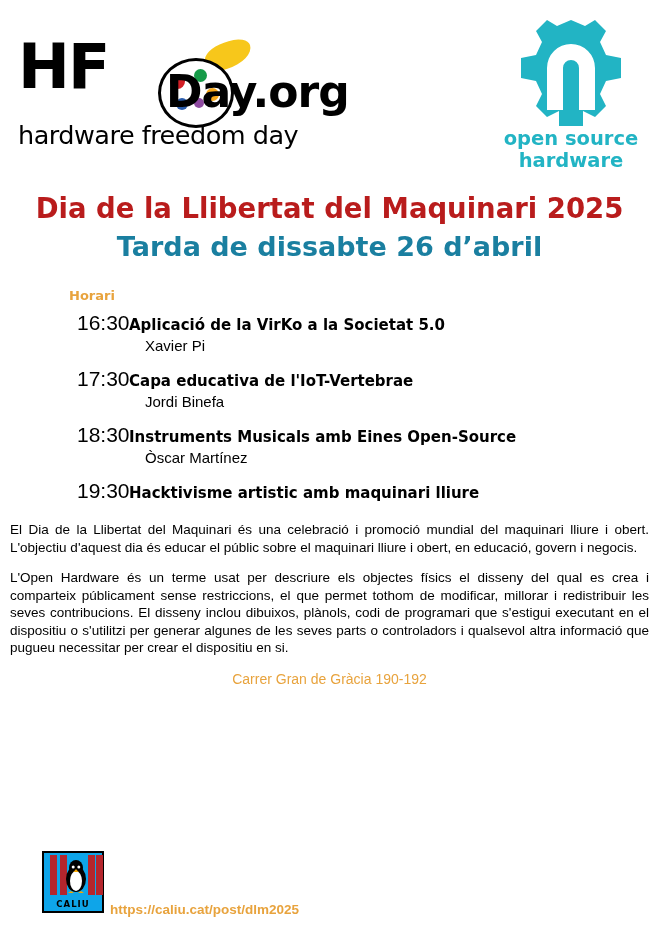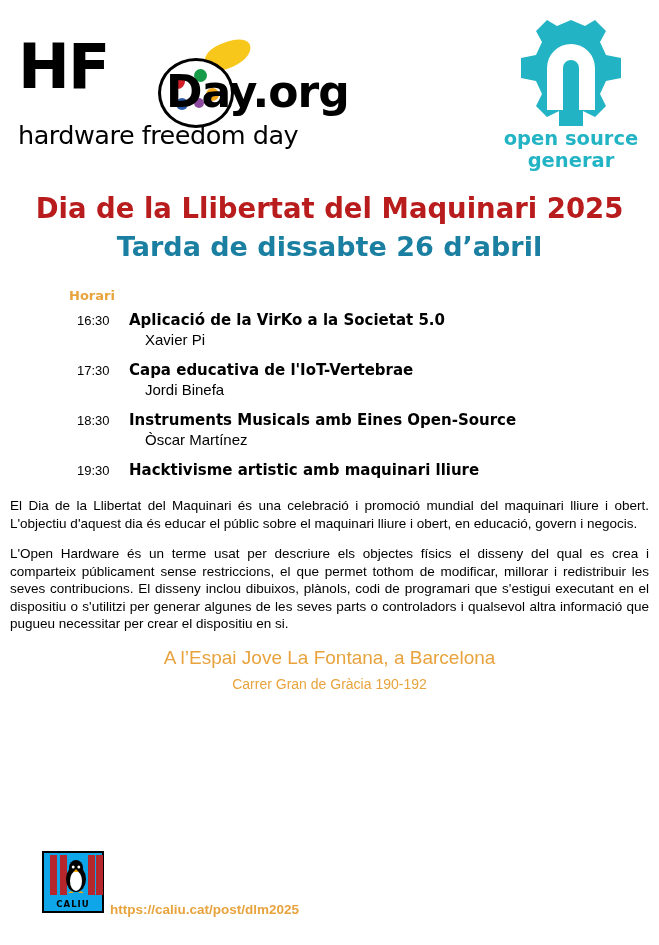--- a/index.html
+++ b/index.html
@@ -146,21 +146,21 @@
   .talk {
     margin-bottom: 13px;
     padding-left: 8px;
   }
   .talk-line {
     display: flex;
     align-items: baseline;
   }
   .talk-time {
     font-family: "Liberation Sans", sans-serif;
-    font-size: 13px;
+    font-size: 21px;
     color: #000000;
     width: 52px;
     flex: none;
   }
   .talk-title {
     font-family: "DejaVu Sans", sans-serif;
     font-weight: bold;
     font-size: 15px;
     color: #000000;
   }
@@ -276,21 +276,21 @@
   <div class="osh-logo">
     <div class="osh-gear">
       <svg viewBox="0 0 120 108" width="120" height="108" aria-hidden="true">
         <path fill="#22b4c4" d="M60 2
           L74 8 L84 2 L95 13 L89 24 L95 37 L110 40 L110 60 L95 63 L89 76 L95 88 L84 99 L72 93 L72 108 L48 108 L48 93 L36 99 L25 88 L31 76 L25 63 L10 60 L10 40 L25 37 L31 24 L25 13 L36 2 L46 8 Z"></path>
         <path fill="#ffffff" d="M60 26 a24 24 0 0 0 -24 24 v42 h16 v-42 a8 8 0 0 1 16 0 v42 h16 v-42 a24 24 0 0 0 -24 -24 z"></path>
       </svg>
     </div>
     <div class="osh-name">
       <div>open source</div>
-      <div>generar</div>
+      <div>hardware</div>
     </div>
   </div>
 
 </div>
 
 <div class="title-main">Dia de la Llibertat del Maquinari 2025</div>
 <div class="title-sub">Tarda de dissabte 26 d’abril</div>
 
 <div class="schedule">
   <div class="schedule-heading">Horari</div>
@@ -326,21 +326,20 @@
     </div>
   </div>
 </div>
 
 <div class="body-text">
   <p>El Dia de la Llibertat del Maquinari és una celebració i promoció mundial del maquinari lliure i obert. L'objectiu d'aquest dia és educar el públic sobre el maquinari lliure i obert, en educació, govern i negocis.</p>
   <p>L'Open Hardware és un terme usat per descriure els objectes físics el disseny del qual es crea i comparteix públicament sense restriccions, el que permet tothom de modificar, millorar i redistribuir les seves contribucions. El disseny inclou dibuixos, plànols, codi de programari que s'estigui executant en el dispositiu o s'utilitzi per generar algunes de les seves parts o controladors i qualsevol altra informació que pugueu necessitar per crear el dispositiu en si.</p>
 </div>
 
 <div class="venue">
-  <div class="venue-place">A l’Espai Jove La Fontana, a Barcelona</div>
   <div class="venue-address">Carrer Gran de Gràcia 190-192</div>
 </div>
 
 <div class="footer">
   <div class="caliu-logo">
     <div class="caliu-stripe" style="left:6px;"></div>
     <div class="caliu-stripe" style="left:16px;"></div>
     <div class="caliu-stripe" style="left:44px;"></div>
     <div class="caliu-stripe" style="left:52px;"></div>
     <div class="caliu-penguin">

